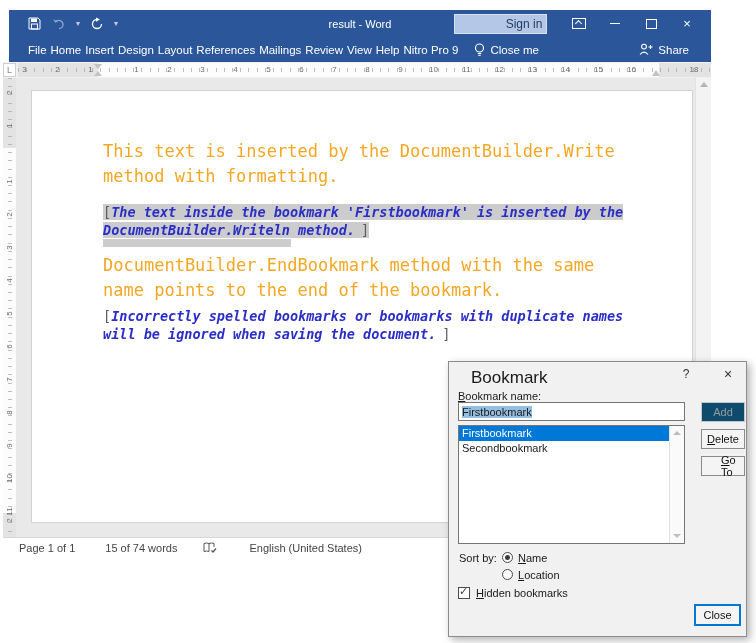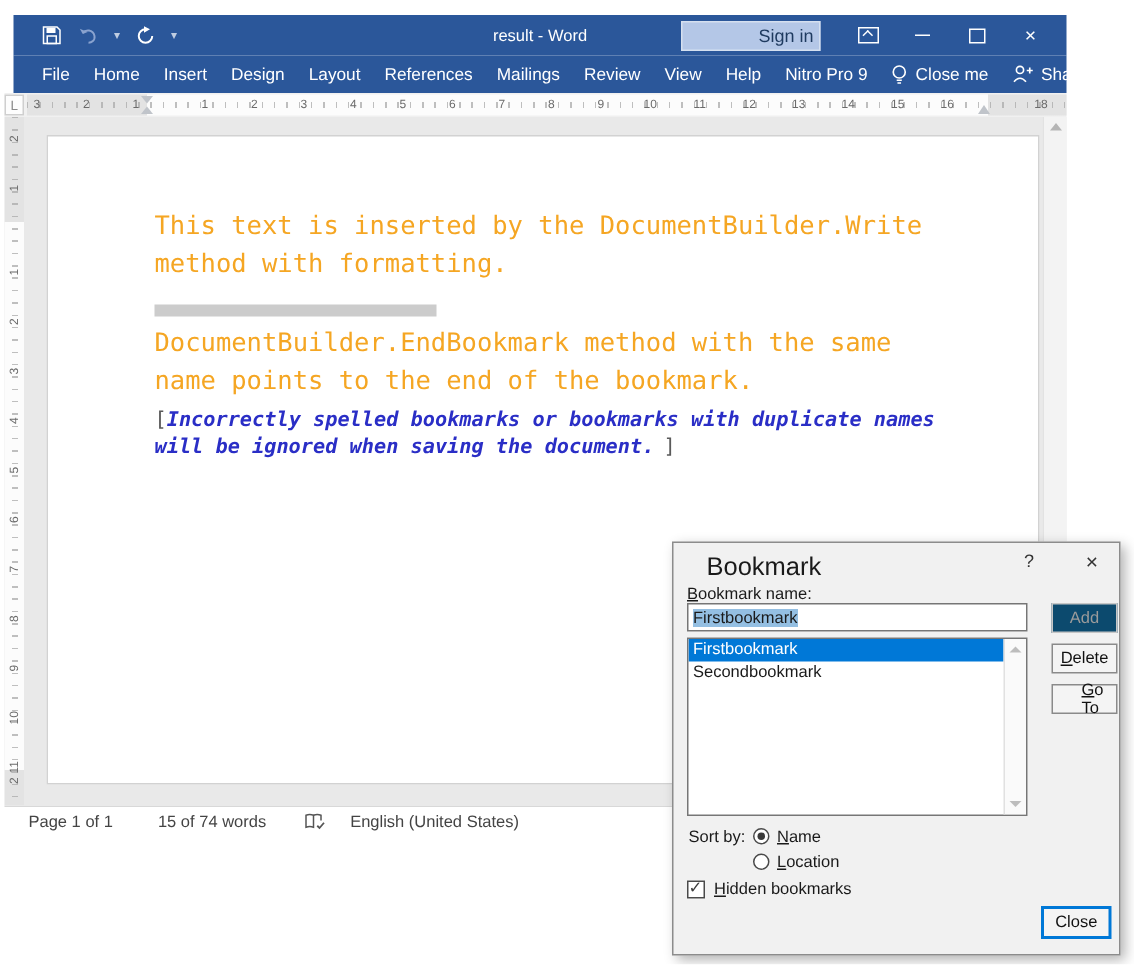--- a/index.html
+++ b/index.html
@@ -19,21 +19,21 @@
   .signin{width:44px;height:18px;background:#b4c7e7;color:#1e3a5f;font-size:12px;display:flex;align-items:center;justify-content:center;margin-right:14px;border:1px solid #d5e0f0;padding-left:47px;}
   .winctl{width:36px;height:27px;display:flex;align-items:center;justify-content:center;color:#fff;}
   .ctl-min{width:10px;height:1px;background:#fff;display:block;}
   .ctl-max{width:9px;height:8px;border:1px solid #fff;display:block;}
   .ctl-close{font-size:13px;line-height:13px;}
   .ribbonopt-box{width:12px;height:9px;border:1px solid #fff;display:block;position:relative;}
   .ribbonopt-box::after{content:'';position:absolute;left:3px;top:2px;width:4px;height:4px;border-left:1px solid #fff;border-top:1px solid #fff;transform:rotate(45deg);}
 
   
   .menubar{position:absolute;left:3px;right:0;top:27px;height:25px;background:#2b579a;display:flex;align-items:center;gap:16px;padding:0 22px 0 19px;box-sizing:border-box;font-size:11.5px;color:#fff;white-space:nowrap;}
-  .menubar .tabs{display:flex;gap:16px;}
+  .menubar .tabs{display:flex;gap:4px;}
   .grp{display:flex;align-items:center;gap:5px;}
   .share-grp{margin-left:auto;}
 
   
   .hruler{position:absolute;left:-3px;right:0;top:52px;height:16px;background:#f0f0f0;}
   .tabsel{position:absolute;left:0;top:1px;width:13px;height:14px;background:#fdfdfd;border:1px solid #cfcfcf;box-sizing:border-box;color:#8a8a8a;font-size:9px;line-height:12px;text-align:center;}
   .hstrip{position:absolute;left:15px;right:0;top:1px;height:14px;
           background:linear-gradient(to right,#e3e3e3 0 80px,#fcfcfc 80px 641px,#e3e3e3 641px 100%);}
   .hticks{position:absolute;inset:0;background-image:repeating-linear-gradient(to right,#aaa 0 1px,transparent 1px 8.23px);background-size:100% 4px;background-repeat:no-repeat;background-position:0 center;opacity:.75;}
   .hnums{position:absolute;top:0;height:14px;display:flex;}
@@ -62,21 +62,21 @@
   .hl{background:#cccccc;}
   .bracket{font-style:normal;font-weight:400;color:#5a5a5a;}
   .br-close{margin-left:6px;}
   .sel-tail{width:188px;height:8px;background:#cccccc;margin:0 0 6px 0;}
 
   
   .statusbar{position:absolute;left:-3px;right:0;top:527px;height:20px;background:#fff;border-top:1px solid #d8d8d8;display:flex;align-items:center;font-size:11px;color:#444;}
   .sb-page{margin-left:16px;}
   .sb-words{margin-left:30px;}
   .sb-proof{margin-left:26px;display:flex;align-items:center;}
-  .sb-lang{margin-left:16px;}
+  .sb-lang{margin-left:32px;}
 
   
   .dlg{position:absolute;left:448px;top:361px;width:299px;height:276px;background:#f1f1f1;border:1px solid #8c8c8c;box-sizing:border-box;box-shadow:3px 3px 8px rgba(0,0,0,.3);font-size:11px;color:#1a1a1a;}
   .dlg-title{position:absolute;left:22px;top:6px;font-size:17px;}
   .dlg-help{position:absolute;right:52px;top:5px;font-size:12px;color:#333;width:16px;text-align:center;}
   .dlg-close{position:absolute;right:10px;top:4px;font-size:14px;color:#333;width:16px;text-align:center;}
   .dlg-label{position:absolute;left:9px;top:28px;}
   .dlg-input{position:absolute;left:9px;top:40px;width:227px;height:19px;background:#fff;border:1px solid #767676;box-sizing:border-box;display:flex;align-items:center;padding-left:3px;}
   .inp-sel{background:#94bfe2;}
   .dlg-list{position:absolute;left:9px;top:63px;width:227px;height:119px;background:#fff;border:1px solid #767676;box-sizing:border-box;overflow:hidden;}
@@ -235,20 +235,21 @@
             <span>9</span>
             <span>10</span>
             <span>11</span>
           </div>
         <span class="vnum-bottom">2</span>
       </div>
 
       <div class="page">
         <div class="content">
           <p class="p-orange">This text is inserted by the DocumentBuilder.Write method with formatting.</p>
+          <p class="p-blue"><span class="hl"><span class="bracket">[</span><span>The text inside the bookmark 'Firstbookmark' is inserted by the DocumentBuilder.Writeln method.</span><span class="bracket br-close">]</span></span></p>
           <div class="sel-tail"></div>
           <p class="p-orange" style="margin-bottom:4px;">DocumentBuilder.EndBookmark method with the same name points to the end of the bookmark.</p>
           <p class="p-blue p4"><span class="bracket">[</span><span>Incorrectly spelled bookmarks or bookmarks with duplicate names will be ignored when saving the document.</span><span class="bracket br-close">]</span></p>
         </div>
       </div>
 
       <div class="vscroll">
         <span class="vscroll-up"></span>
       </div>
     </div>

